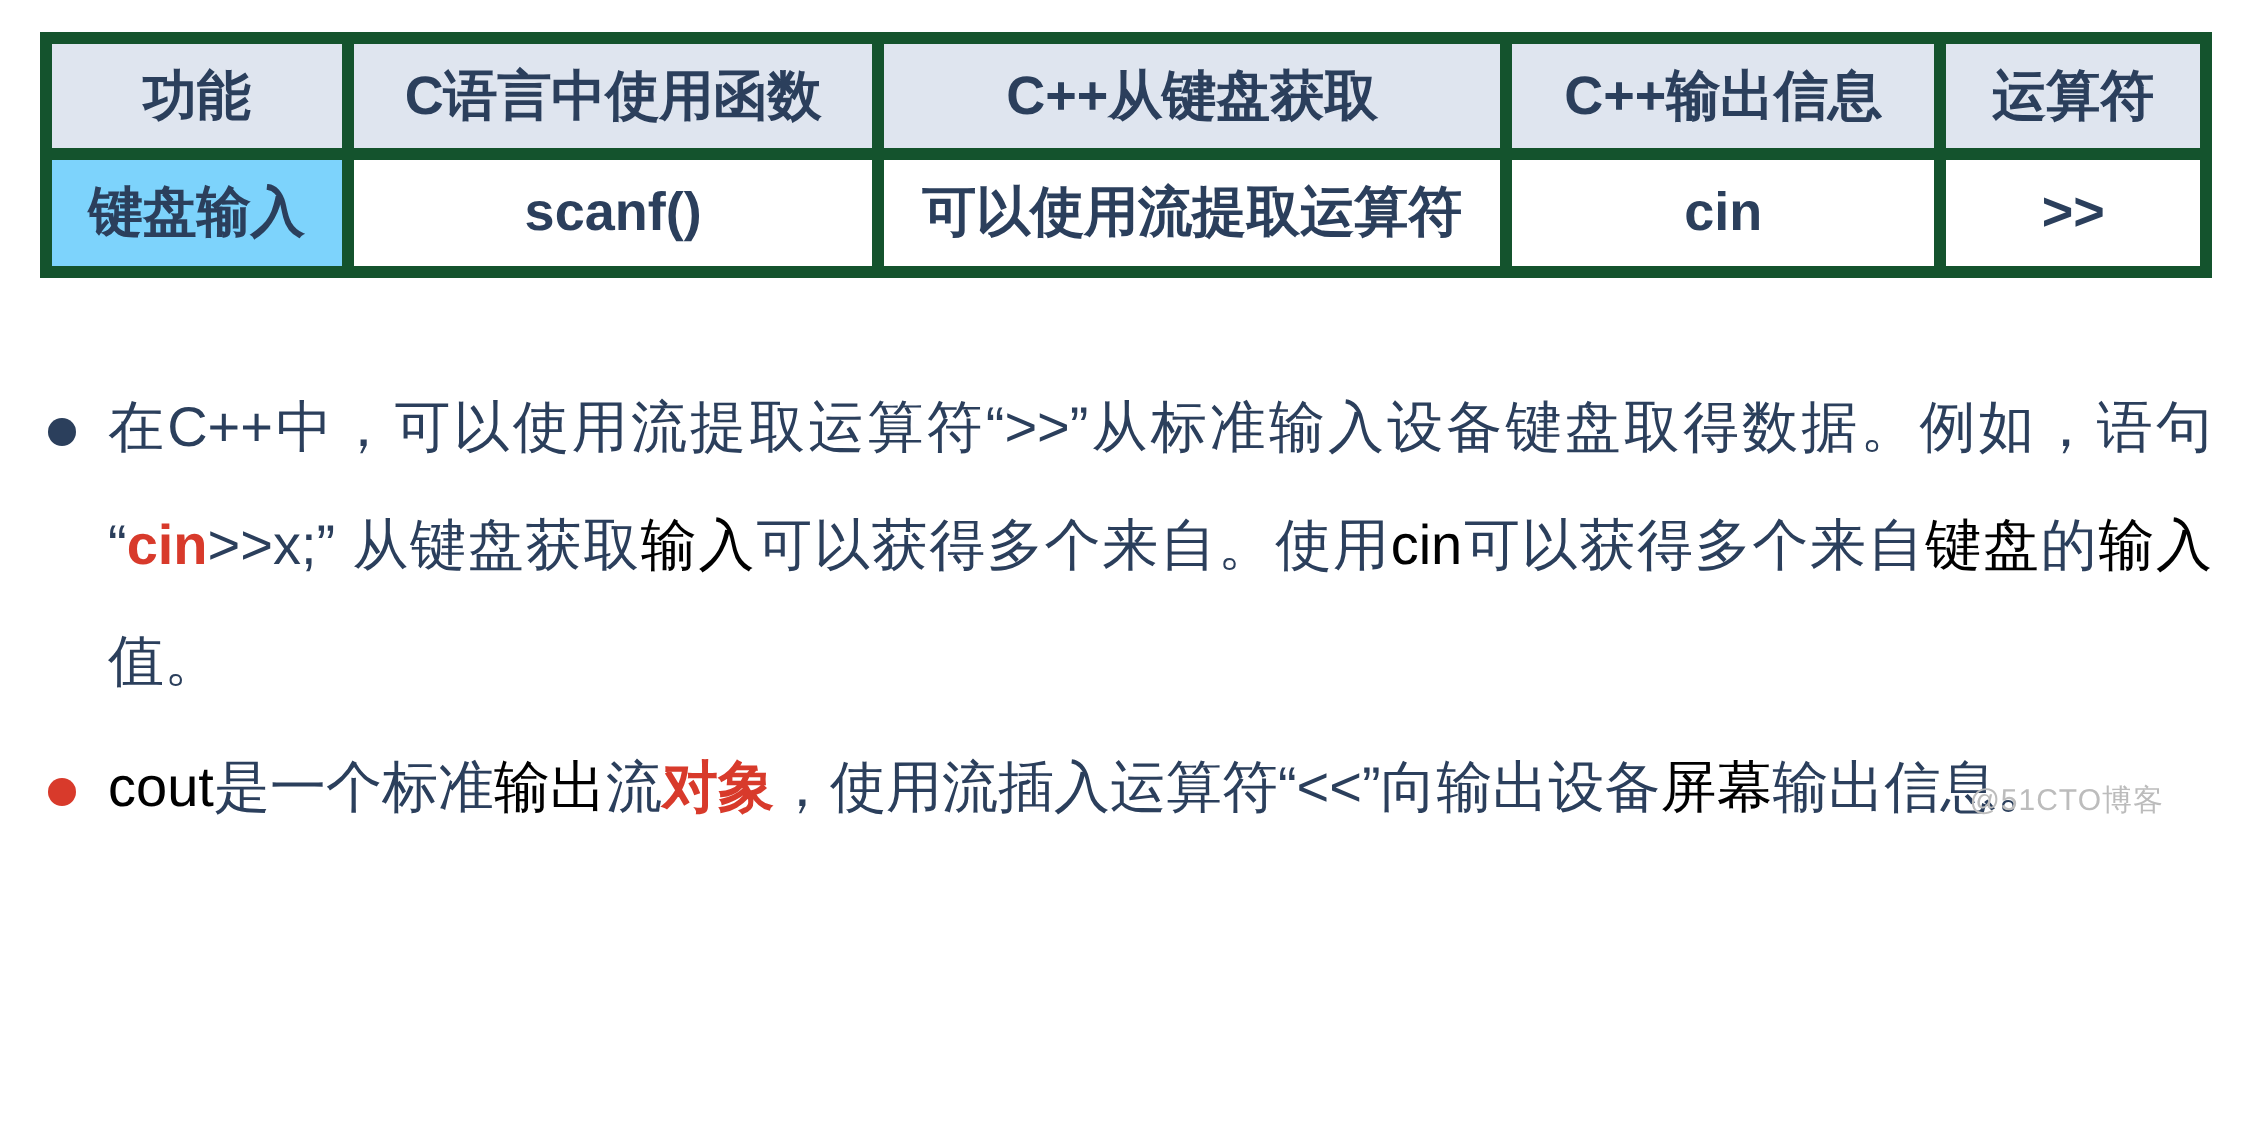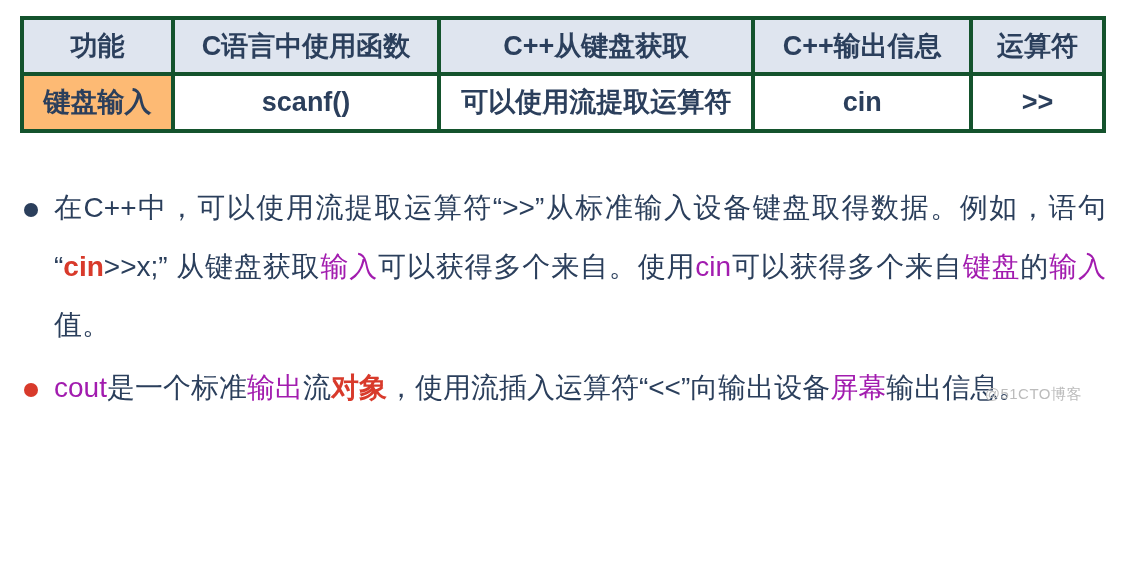--- a/index.html
+++ b/index.html
@@ -10,34 +10,34 @@
     color: #2b3f5c;
     width: 1126px;
     box-sizing: border-box;
   }
   table {
     border-collapse: collapse;
     width: 100%;
     table-layout: fixed;
   }
   th, td {
-    border: 4px solid #14532d;
+    border: 6px solid #14532d;
     padding: 10px 8px;
     text-align: center;
     font-size: 27px;
     vertical-align: middle;
     line-height: 1.2;
   }
   th {
     background: #dfe5ef;
     font-weight: 700;
     color: #2b3f5c;
   }
   .row-label {
-    background: #fdba74;
+    background: #7dd3fc;
     font-weight: 700;
   }
   td { font-weight: 700; color:#2b3f5c; }
   .col-func   { width: 12.5%; }
   .col-cfunc  { width: 22%; }
   .col-cppcls { width: 26%; }
   .col-cppobj { width: 18%; }
   .col-op     { width: 11%; }
 
   ul.notes {
@@ -59,21 +59,21 @@
     position: absolute;
     left: 4px;
     top: 24px;
     width: 14px;
     height: 14px;
     border-radius: 50%;
   }
   ul.notes li.b-blue::before  { background: #2b3f5c; }
   ul.notes li.b-red::before   { background: #d83a2b; }
 
-  .r  { color: #a21caf; }
+  .r  { color: #000000; }
   .rb { color: #d83a2b; font-weight: 700; }
 
   .watermark {
     position: absolute;
     right: 24px;
     bottom: 14px;
     font-size: 15px;
     color: #bcbcbc;
     letter-spacing: .5px;
     pointer-events: none;

